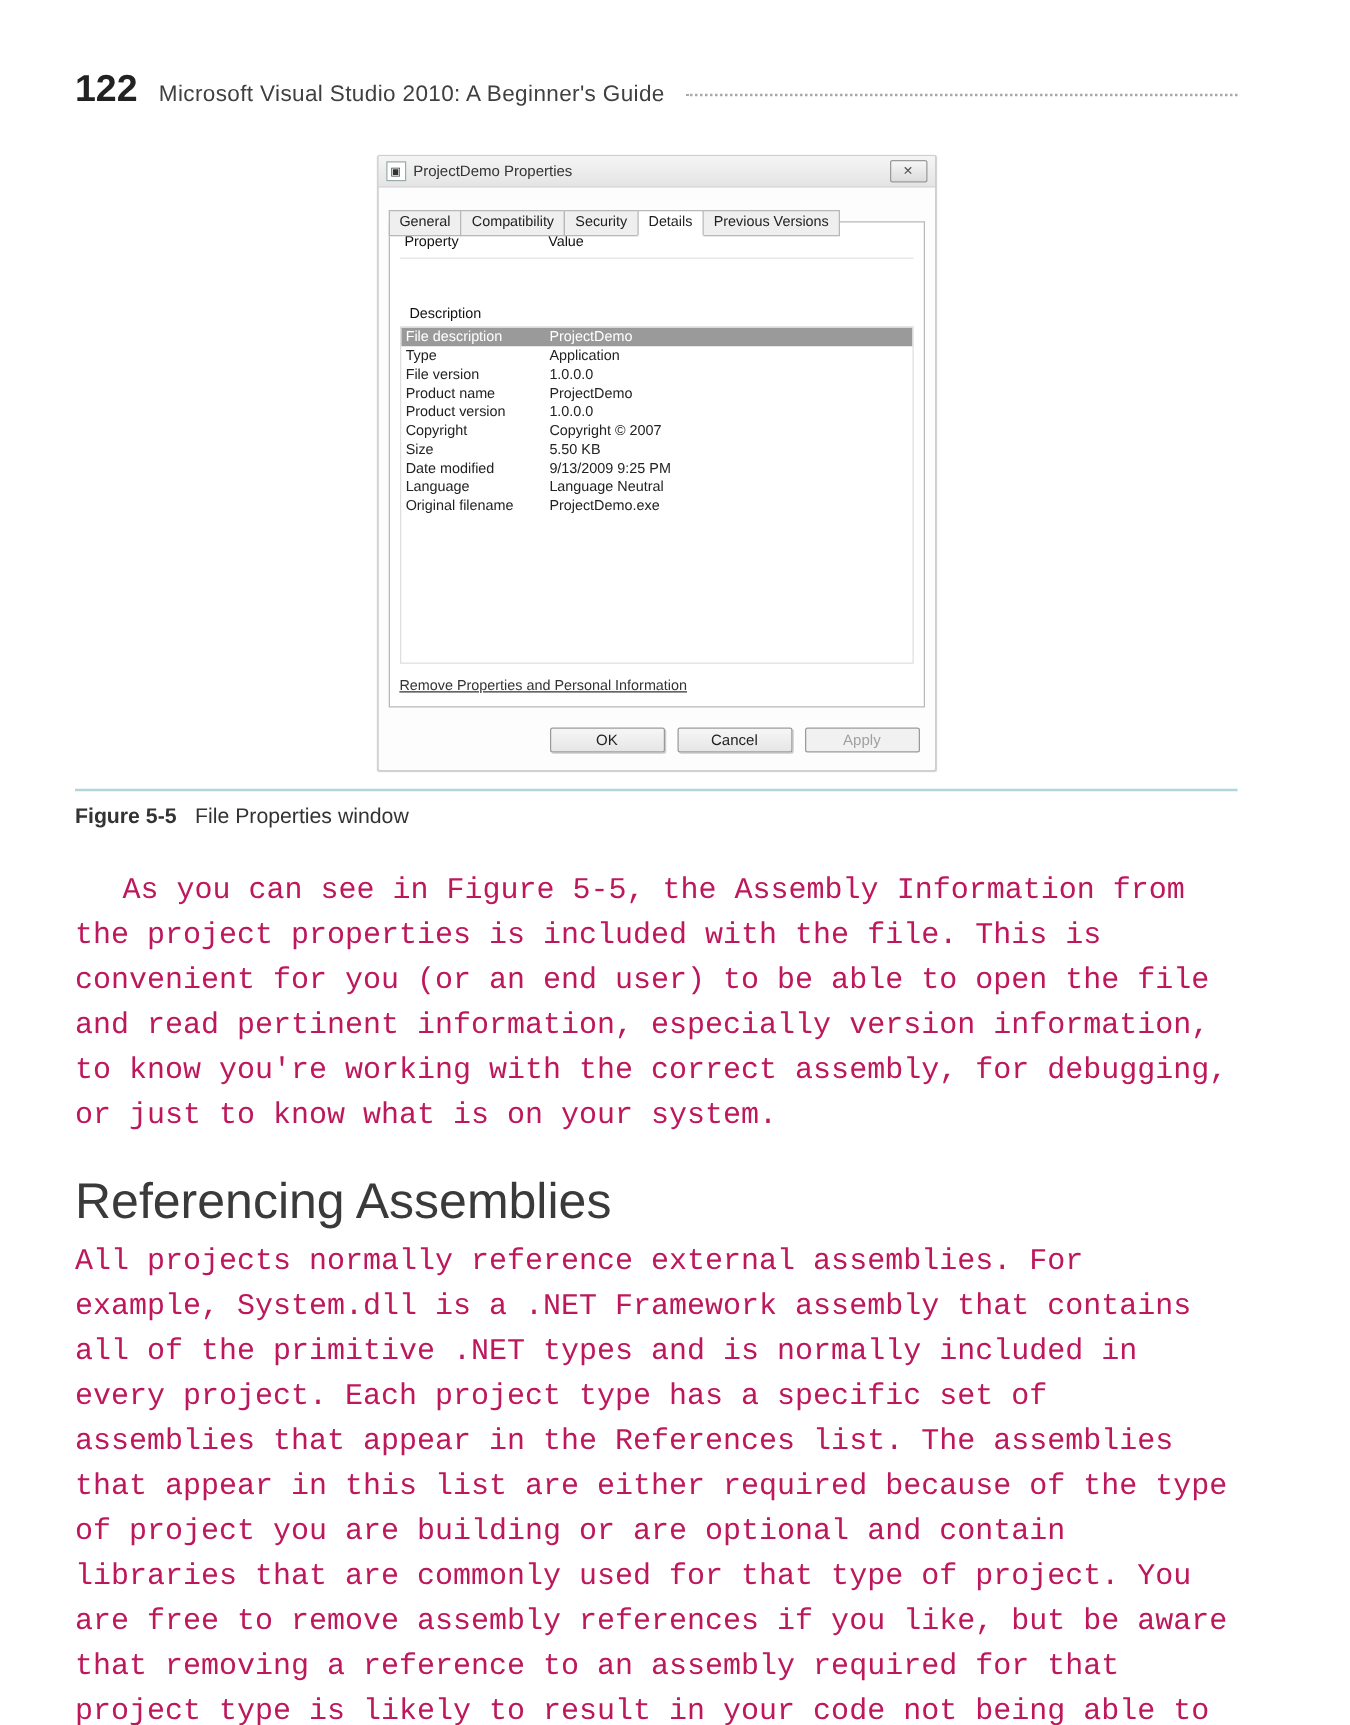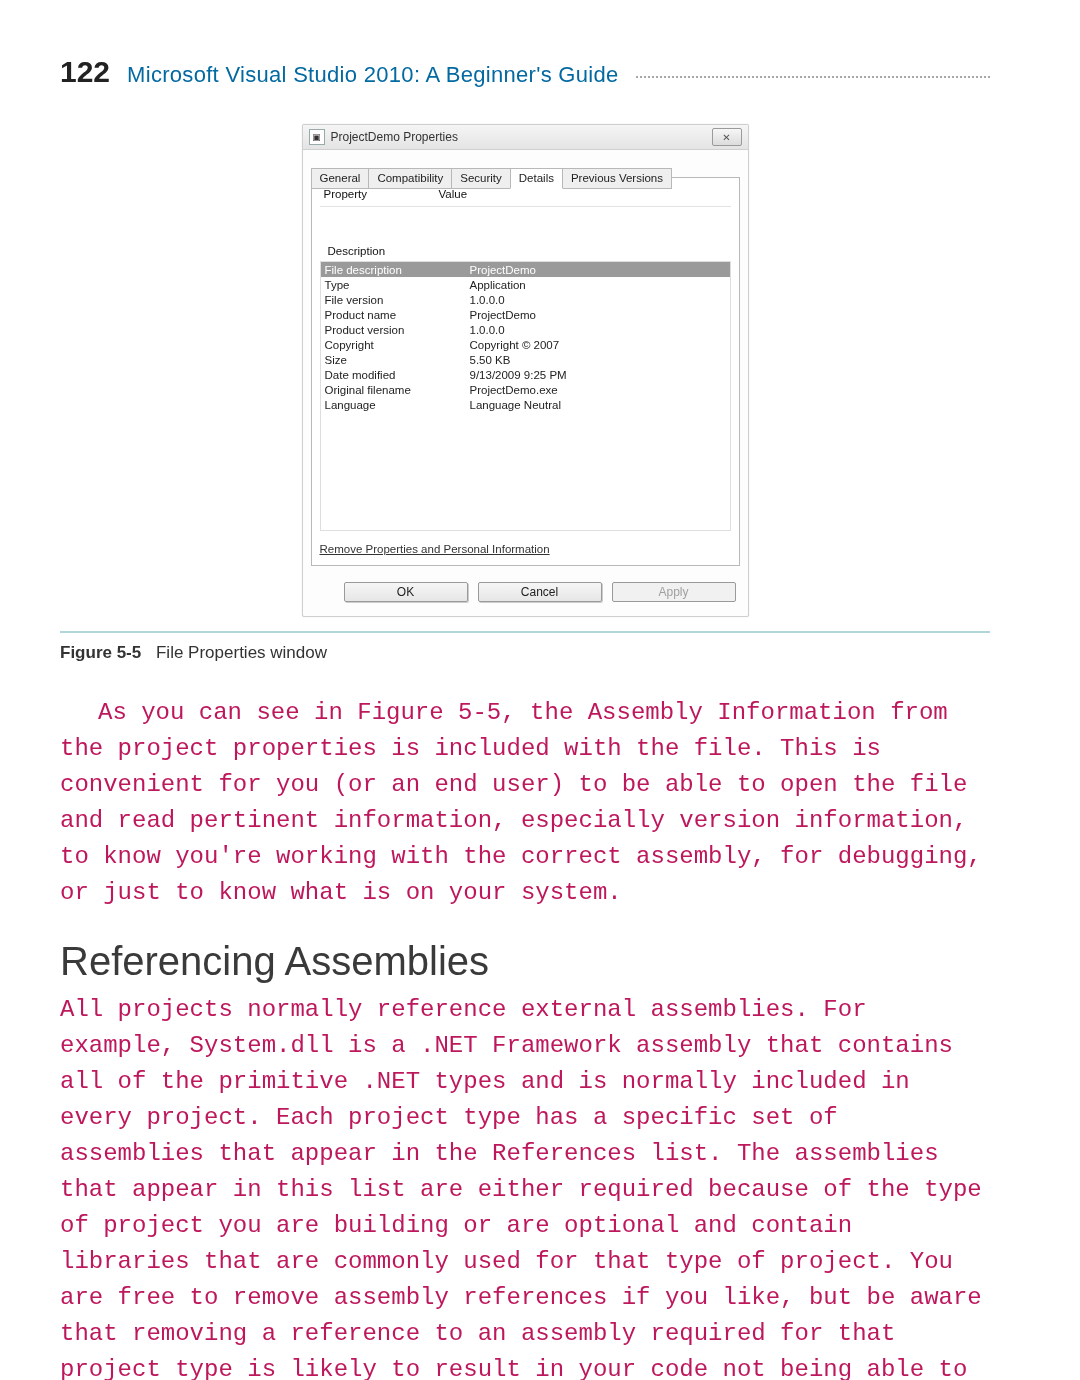--- a/index.html
+++ b/index.html
@@ -20,23 +20,23 @@
     margin-bottom: 35px;
   }
   .page-number {
     font-family: Arial, Helvetica, sans-serif;
     font-size: 30px;
     font-weight: 700;
     color: #222;
   }
   .header-title {
     font-family: Arial, "Segoe UI", Helvetica, sans-serif;
-    font-size: 22px;
+    font-size: 18px;
     font-weight: 300;
-    color: #0369a1;
+    color: #404040;
     letter-spacing: 0.3px;
   }
   .header-dots {
     flex: 1;
     border-bottom: 2px dotted #a8a8a8;
     position: relative;
     top: -4px;
   }
 
   
@@ -129,21 +129,20 @@
     margin-top: 2px;
     height: 270px;
     box-sizing: border-box;
     overflow: hidden;
   }
   .prop-row {
     display:flex;
     font-size: 11.5px;
     padding: 1.5px 4px;
     align-items: flex-start;
-    gap: 30px;
   }
   .prop-row.selected {
     background: #9a9a9a;
     color: #fff;
   }
   .prop-row .pcol { width: 115px; }
   .prop-row .vcol { flex:1; }
 
   .remove-link {
     display: block;
@@ -155,21 +154,21 @@
   }
 
   .dialog-buttons {
     display:flex;
     justify-content:flex-end;
     gap: 10px;
     padding: 8px 12px 14px 8px;
   }
   .win-btn {
     min-width: 78px;
-    padding: 2px 22px;
+    padding: 2px 6px;
     font-size: 12px;
     border: 1px solid #9a9a9a;
     background: linear-gradient(#f6f6f6,#e6e6e6);
     border-radius: 2px;
     box-shadow: 1px 1px 0 #ccc;
     text-align:center;
     cursor: pointer;
   }
   .win-btn.disabled {
     color: #a0a0a0;
@@ -268,26 +267,26 @@
           </div>
           <div class="prop-row">
             <span class="pcol">Size</span>
             <span class="vcol">5.50 KB</span>
           </div>
           <div class="prop-row">
             <span class="pcol">Date modified</span>
             <span class="vcol">9/13/2009 9:25 PM</span>
           </div>
           <div class="prop-row">
+            <span class="pcol">Language</span>
+            <span class="vcol">Language Neutral</span>
+          </div>
+          <div class="prop-row">
             <span class="pcol">Original filename</span>
             <span class="vcol">ProjectDemo.exe</span>
-          </div>
-          <div class="prop-row">
-            <span class="pcol">Language</span>
-            <span class="vcol">Language Neutral</span>
           </div>
         </div>
       <a class="remove-link">Remove Properties and Personal Information</a>
     </div>
 
     <div class="dialog-buttons">
       <span class="win-btn">OK</span>
       <span class="win-btn">Cancel</span>
       <span class="win-btn disabled">Apply</span>
     </div>

